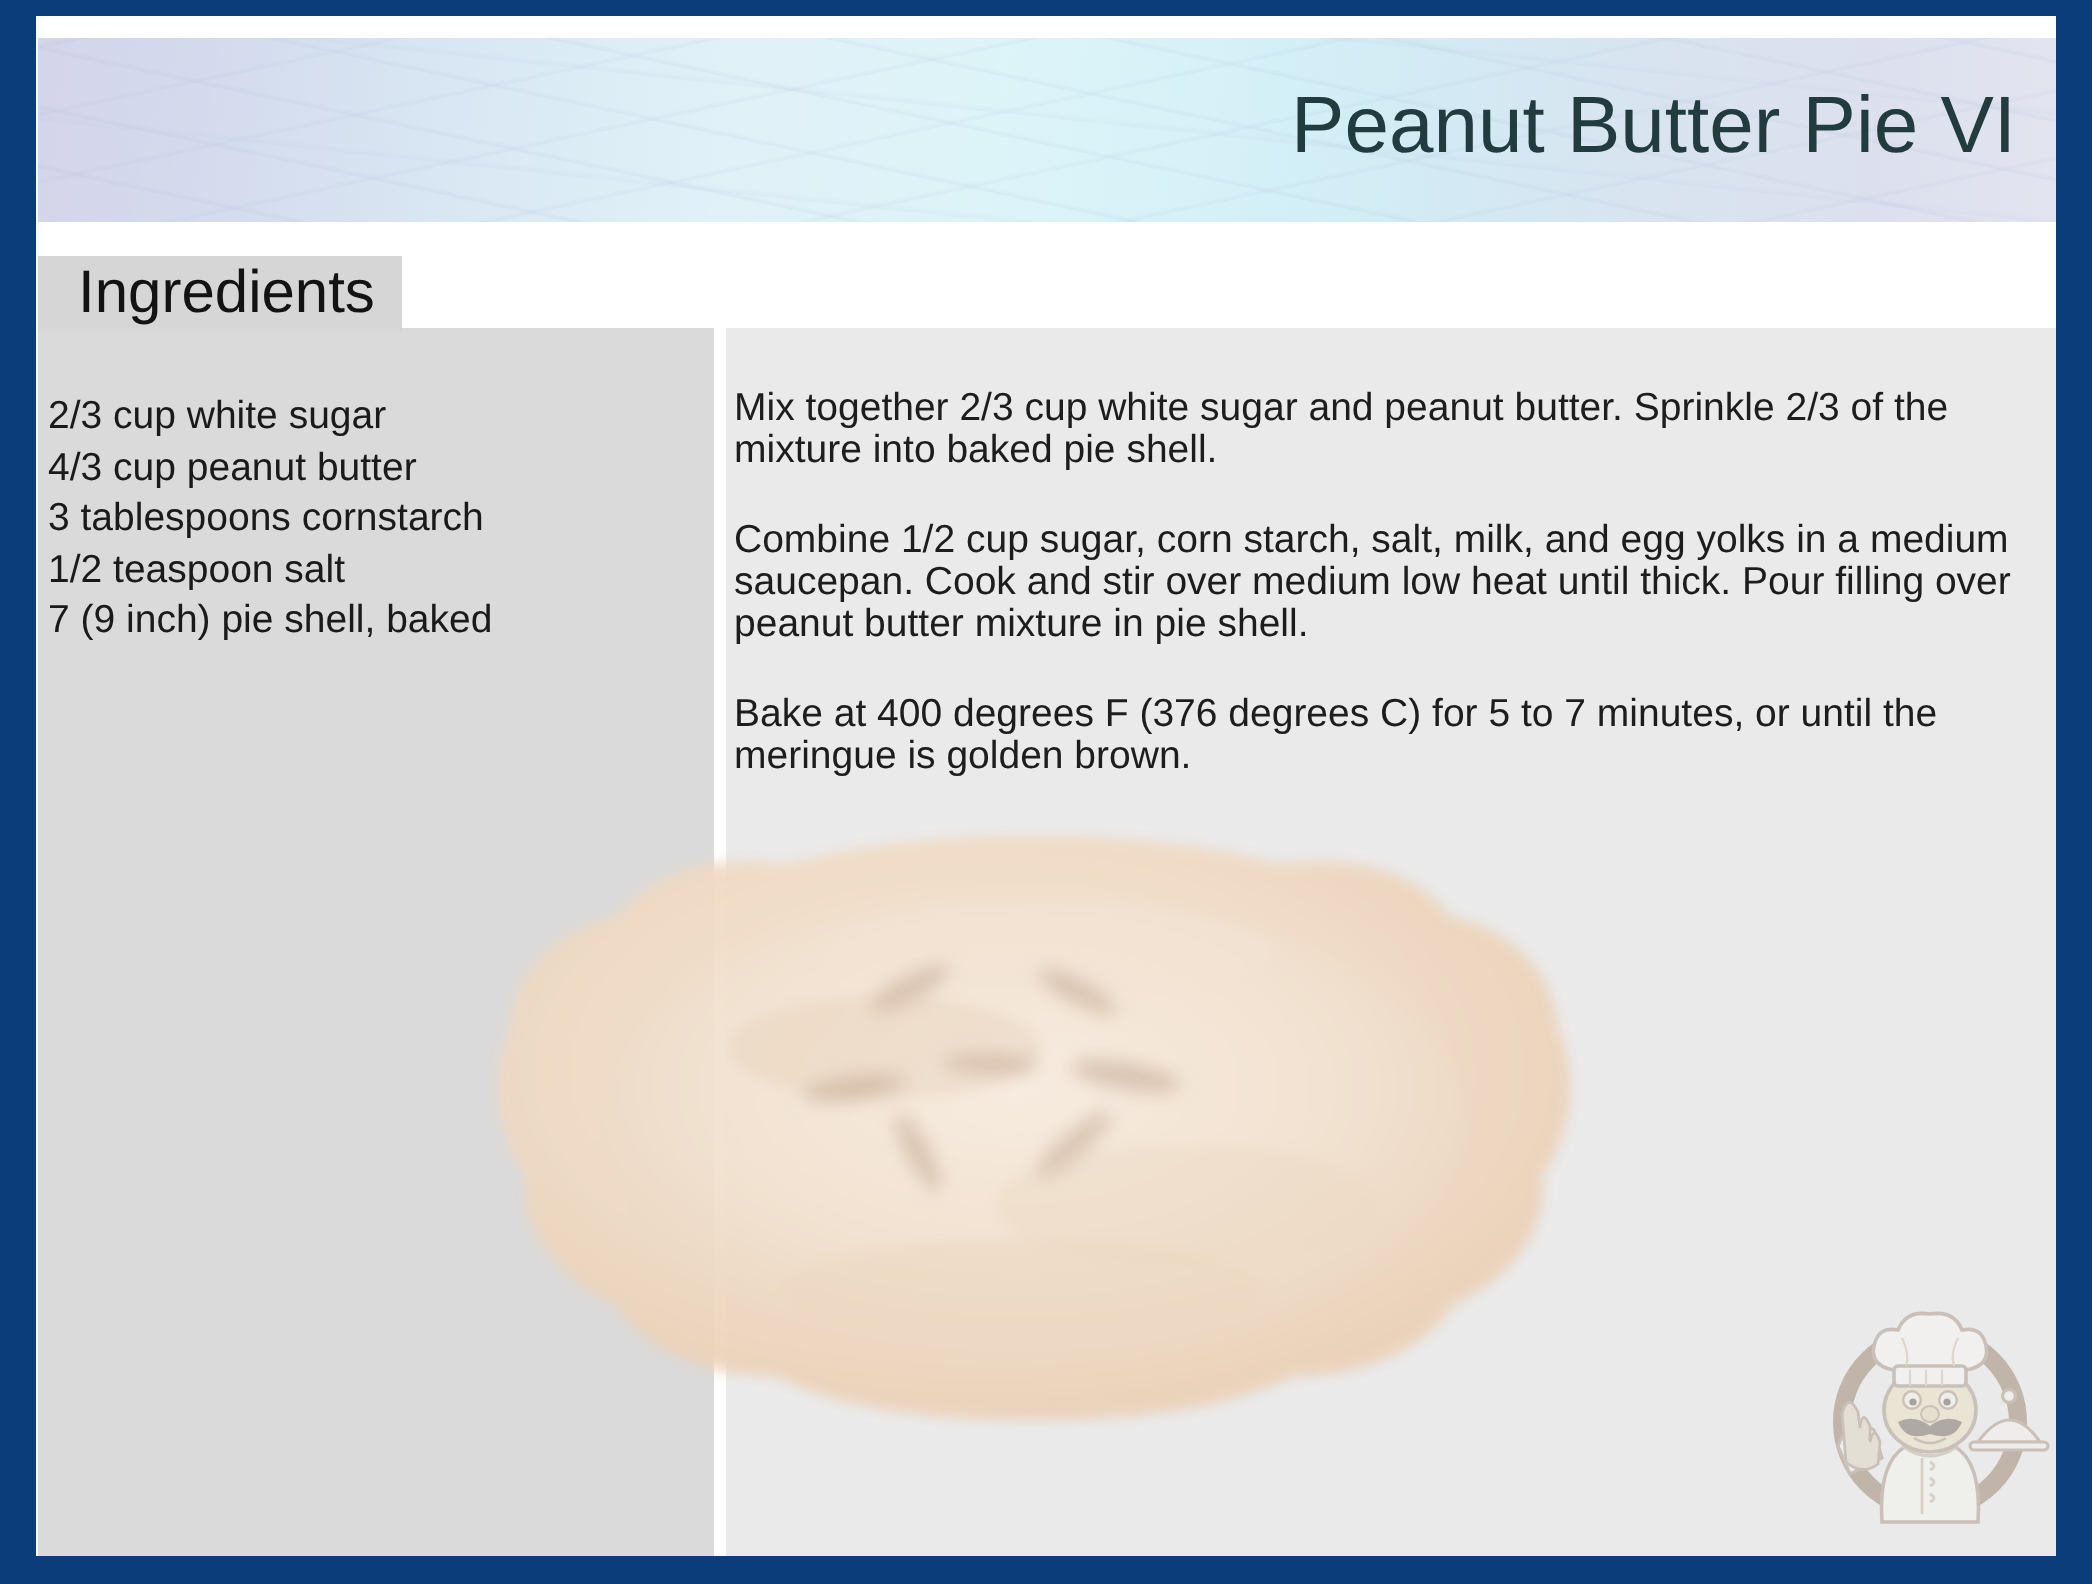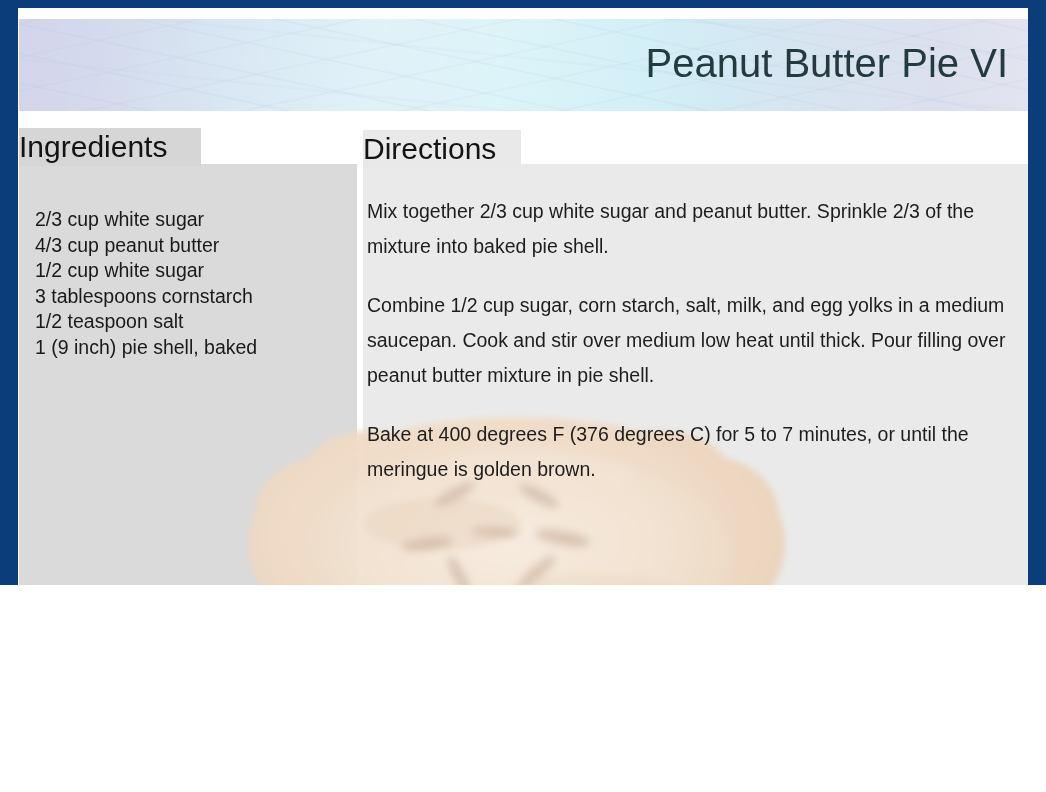--- a/index.html
+++ b/index.html
@@ -3,21 +3,21 @@
 <meta charset="utf-8">
 <style>
   html, body {
     margin: 0;
     padding: 0;
     background: #ffffff;
   }
   #card {
     position: relative;
     width: 1046px;
-    height: 585px;
+    height: 792px;
     background: #0b3d7b;
     overflow: hidden;
     font-family: "Liberation Sans", sans-serif;
   }
   
   #page {
     position: absolute;
     left: 18px;
     top: 8px;
     width: 1010px;
@@ -102,21 +102,21 @@
     height: 614px;
     background: #eaeaea;
   }
 
   
   .tab {
     position: absolute;
     height: 38px;
     display: flex;
     align-items: center;
-    padding-left: 0;
+    padding-left: 20px;
     box-sizing: border-box;
   }
   #ingredients-tab {
     left: 19px;
     top: 128px;
     width: 182px;
     background: #d6d6d6;
   }
   #directions-tab {
     left: 363px;
@@ -140,39 +140,39 @@
     pointer-events: none;
   }
 
   
   #ingredients-list {
     position: absolute;
     left: 22px;
     top: 194px;
     width: 330px;
     list-style: none;
-    margin: 13px;
+    margin: 2px;
     padding: 0;
   }
   #ingredients-list li {
     font-size: 19.5px;
     line-height: 25.5px;
     color: #1a1a1a;
     white-space: nowrap;
   }
   #directions-body {
     position: absolute;
     left: 367px;
     top: 194px;
     width: 648px;
   }
   #directions-body p {
     margin: 0 0 24px 0;
     font-size: 19.5px;
-    line-height: 35px;
+    line-height: 21px;
     color: #1d1d1d;
   }
 
   
   #chef-logo {
     position: absolute;
     left: 905px;
     top: 645px;
     width: 120px;
     height: 120px;
@@ -250,31 +250,27 @@
       <ellipse cx="216" cy="164" rx="22" ry="6" transform="rotate(62 216 164)"></ellipse>
       <ellipse cx="294" cy="160" rx="24" ry="6" transform="rotate(-40 294 160)"></ellipse>
       <ellipse cx="252" cy="120" rx="24" ry="5" transform="rotate(2 252 120)"></ellipse>
     </g>
   </svg>
 
   <div class="tab" id="ingredients-tab">
     <span class="tab-label">Ingredients</span>
   </div>
 
-  <div class="tab" id="directions-tab">
-    <span class="tab-label">Directions</span>
-  </div>
 
   <ul id="ingredients-list">
     <li>2/3 cup white sugar</li>
     <li>4/3 cup peanut butter</li>
-    <li>1/2 cup white sugar</li>
     <li>3 tablespoons cornstarch</li>
     <li>1/2 teaspoon salt</li>
-    <li>1 (9 inch) pie shell, baked</li>
+    <li>7 (9 inch) pie shell, baked</li>
   </ul>
 
   <div id="directions-body">
     <p>Mix together 2/3 cup white sugar and peanut butter.  Sprinkle 2/3 of the mixture into baked pie shell.</p>
     <p>Combine 1/2 cup sugar, corn starch, salt, milk, and egg yolks in a medium saucepan.  Cook and stir over medium low heat until thick.  Pour filling over peanut butter mixture in pie shell.</p>
     <p>Bake at 400 degrees F (376 degrees C) for 5 to 7 minutes, or until the meringue is golden brown.</p>
   </div>
 
   <svg id="chef-logo" viewBox="0 0 120 120">
 

